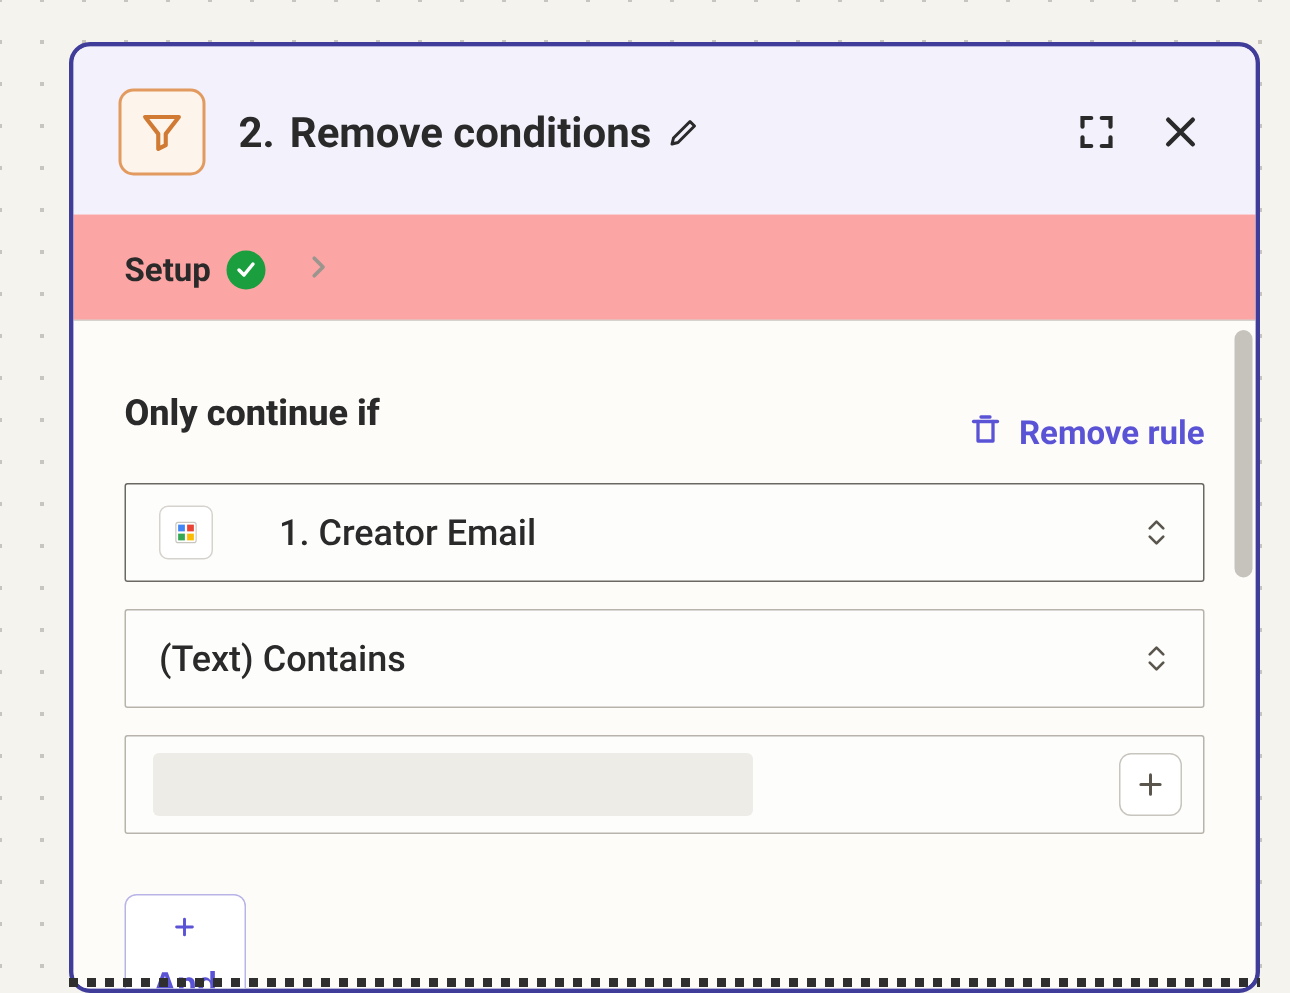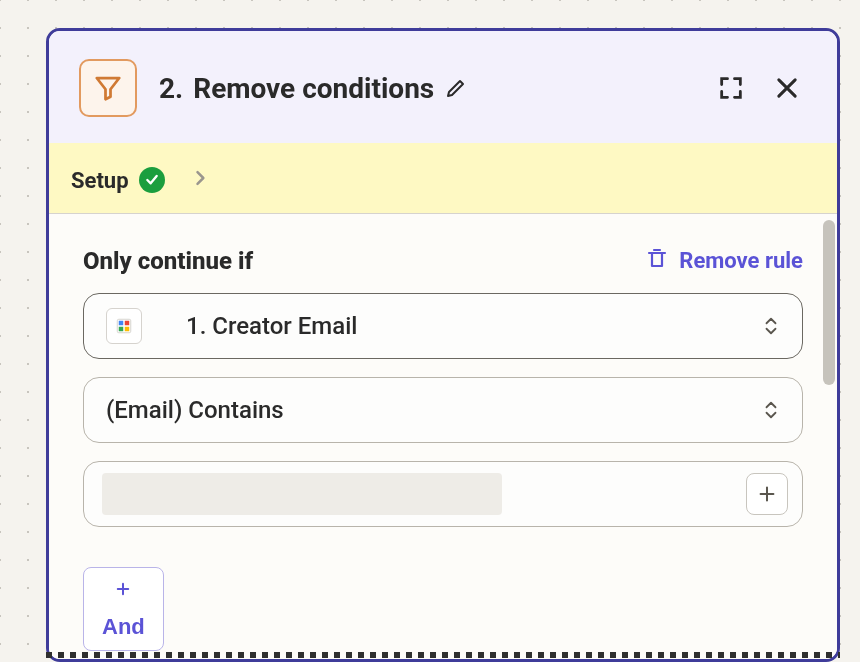--- a/index.html
+++ b/index.html
@@ -58,23 +58,23 @@
       display: flex;
       align-items: center;
       gap: 10px;
     }
     .edit-icon { cursor: pointer; display: inline-flex; }
     .edit-icon svg { width: 24px; height: 24px; }
     .header-actions { display: flex; align-items: center; gap: 28px; margin-right: 6px; }
     .icon-btn { cursor: pointer; display: inline-flex; color: #2a2a2a; }
     .icon-btn svg { width: 28px; height: 28px; }
     .tabs {
-      background: #fef9c3;
+      background: #fca5a5;
       border-bottom: 1px solid #d6d3ce;
-      padding: 0 8px;
+      padding: 0 20px;
       display: flex;
       align-items: center;
       gap: 7px;
     }
     .tab {
       padding: 24px 14px 20px 14px;
       display: flex;
       align-items: center;
       gap: 10px;
       font-size: 22px;
@@ -135,26 +135,27 @@
       color: #2a2a2a;
     }
     .remove-rule {
       display: flex;
       align-items: center;
       gap: 10px;
       color: #5b53d6;
       font-size: 22px;
       font-weight: 700;
       cursor: pointer;
+      margin-top: 28px;
     }
     .remove-rule svg { width: 24px; height: 24px; }
     .field-row {
       margin: 0 34px 18px 34px;
       border: 1px solid #b8b4ab;
-      border-radius: 16px;
+      border-radius: 2px;
       background: #fdfdfc;
       display: flex;
       align-items: center;
       padding: 14px 22px;
       gap: 18px;
       min-height: 66px;
       cursor: pointer;
     }
     .field-row.first { border: 1px solid #6b6861; }
     .field-row.valuerow { padding: 10px 14px 10px 18px; }
@@ -314,21 +315,21 @@
         <svg viewBox="0 0 24 12">
             <path d="M6 9l6-6 6 6" fill="none" stroke="currentColor" stroke-width="2.4" stroke-linecap="round" stroke-linejoin="round"></path>
           </svg>
         <svg viewBox="0 0 24 12">
             <path d="M6 3l6 6 6-6" fill="none" stroke="currentColor" stroke-width="2.4" stroke-linecap="round" stroke-linejoin="round"></path>
           </svg>
       </span>
     </div>
 
     <div class="field-row">
-      <span class="field-label">(Email) Contains</span>
+      <span class="field-label">(Text) Contains</span>
       <span class="updown">
         <svg viewBox="0 0 24 12">
             <path d="M6 9l6-6 6 6" fill="none" stroke="currentColor" stroke-width="2.4" stroke-linecap="round" stroke-linejoin="round"></path>
           </svg>
         <svg viewBox="0 0 24 12">
             <path d="M6 3l6 6 6-6" fill="none" stroke="currentColor" stroke-width="2.4" stroke-linecap="round" stroke-linejoin="round"></path>
           </svg>
       </span>
     </div>
 

